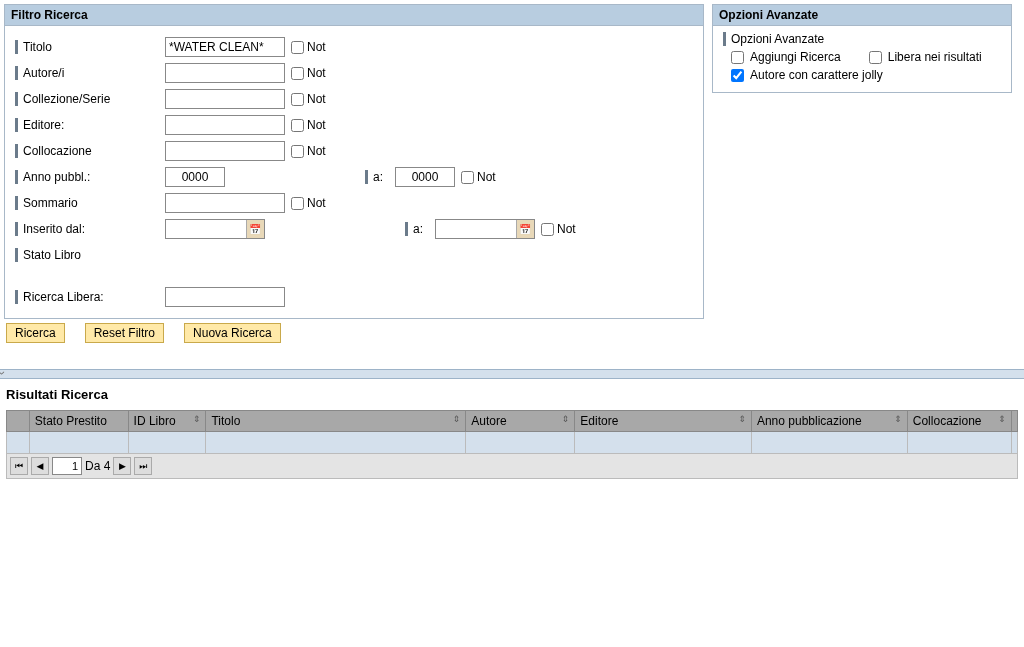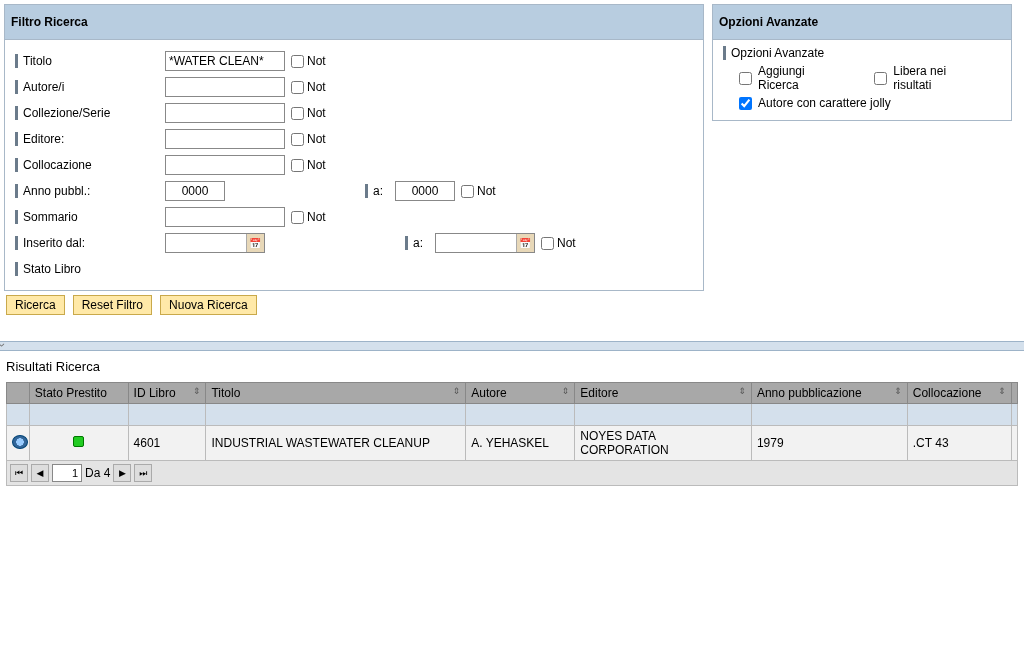--- a/index.html
+++ b/index.html
@@ -1,45 +1,45 @@
 <!DOCTYPE html>
 <html><head>
 <meta charset="utf-8">
 <style>
 * { box-sizing: border-box; margin: 0; padding: 0; }
 body { font-family: Arial, sans-serif; font-size: 12px; background: #fff; color: #000; }
 .container { display: flex; gap: 8px; padding: 4px; }
 .left-panel { width: 700px; }
 .right-panel { width: 300px; }
 .panel { border: 1px solid #a8b8c8; background: #fff; }
-.panel-header { background: #b8cde0; padding: 10px 6px; font-weight: bold; font-size: 12px; border-bottom: 1px solid #a8b8c8; }
+.panel-header { background: #b8cde0; padding: 3px 6px; font-weight: bold; font-size: 12px; border-bottom: 1px solid #a8b8c8; }
 .panel-body { padding: 6px 10px; }
 .form-row { display: flex; align-items: center; margin: 4px 0; min-height: 22px; }
 .field-label { width: 150px; display: flex; align-items: center; }
 .field-label::before { content: ""; display: inline-block; width: 3px; height: 14px; background: #6b7b8b; margin-right: 5px; }
 .text-input { width: 120px; height: 20px; border: 1px solid #888; padding: 1px 3px; font-size: 12px; }
 .text-input.num { width: 60px; text-align: center; }
 .select-input { width: 125px; height: 20px; border: 1px solid #888; background: #fff; font-size: 12px; }
 .not-group { display: inline-flex; align-items: center; margin-left: 6px; }
 .cb { width: 13px; height: 13px; margin-right: 3px; }
 .date-wrap { display: inline-flex; align-items: center; border: 1px solid #888; height: 20px; }
 .date-wrap input { border: none; width: 80px; height: 18px; padding: 0 3px; font-size: 12px; }
 .cal-icon { width: 18px; height: 18px; background: #e8d8b8; border-left: 1px solid #aaa; display: flex; align-items: center; justify-content: center; font-size: 10px; cursor: pointer; }
 .second-col { margin-left: 140px; display: inline-flex; align-items: center; }
 .sub-header { background: #d8e4ef; padding: 3px 6px; font-weight: bold; border-top: 1px solid #a8b8c8; border-bottom: 1px solid #a8b8c8; }
-.buttons-row { padding: 4px 2px; display: flex; gap: 8px; }
+.buttons-row { padding: 4px 2px; display: flex; gap: 20px; }
 .btn { background: #ffe9a8; border: 1px solid #c9a94b; padding: 2px 8px; font-size: 12px; cursor: pointer; }
-.opt-row { display: flex; align-items: flex-start; margin: 4px 16px; gap: 28px; }
+.opt-row { display: flex; align-items: flex-start; margin: 4px 8px; gap: 28px; }
 .opt-item { display: inline-flex; align-items: center; gap: 3px; }
 .opt-title { display: flex; align-items: center; margin-bottom: 4px; }
 .opt-title::before { content: ""; display: inline-block; width: 3px; height: 14px; background: #6b7b8b; margin-right: 5px; }
 .separator { height: 10px; background: #d4e0ec; border-top: 1px solid #9db3c8; border-bottom: 1px solid #9db3c8; margin-top: 18px; position: relative; }
 .separator::before { content: "›"; position: absolute; left: 0; top: -4px; color: #777; transform: rotate(90deg); }
 .results { padding: 8px 6px; }
-.results-title { font-weight: normal; font-size: 13px; margin-bottom: 8px; }
+.results-title { font-weight: bold; font-size: 13px; margin-bottom: 8px; }
 .results-bar { display: flex; align-items: center; gap: 6px; margin-bottom: 2px; }
 .results-bar .btn { padding: 1px 6px; }
 table.grid { width: 100%; border-collapse: collapse; table-layout: fixed; }
 table.grid th { background: #a8a8a8; border: 1px solid #888; padding: 3px 5px; text-align: left; font-weight: normal; font-size: 12px; position: relative; }
 table.grid th .sort { float: right; color: #555; font-size: 9px; }
 table.grid td { border: 1px solid #bbb; padding: 3px 5px; height: 22px; font-size: 12px; }
 table.grid tr.filter-row td { background: #d4e0ec; }
 table.grid tr.data-row td { background: #f2f2f2; }
 .view-icon { display: inline-block; width: 16px; height: 14px; background: radial-gradient(circle at 50% 50%, #9cf 40%, #369 42%); border: 1px solid #047; border-radius: 50%; }
 .status-green { display: inline-block; width: 11px; height: 11px; background: #2c2; border: 1px solid #070; border-radius: 2px; }
@@ -142,20 +142,26 @@
               </span>
           </span>
         </div>
 
 
         <div class="form-row">
           <span class="field-label">Stato Libro</span>
         </div>
       </div>
 
+      <div class="panel-body">
+        <div class="form-row">
+          <span class="field-label">Ricerca Libera:</span>
+          <input class="text-input" style="">
+        </div>
+      </div>
     </div>
     <div class="buttons-row">
       <button class="btn">Ricerca</button>
       <button class="btn">Reset Filtro</button>
       <button class="btn">Nuova Ricerca</button>
     </div>
   </div>
 
   <div class="right-panel">
     <div class="panel">
@@ -218,31 +224,20 @@
         <td></td>
           <td></td>
           <td></td>
           <td></td>
           <td></td>
           <td></td>
           <td></td>
           <td></td>
           <td></td>
       </tr>
-      <tr class="data-row">
-        <td><span class="view-icon"></span></td>
-        <td style="text-align:center"><span class="status-green"></span></td>
-        <td>4601</td>
-        <td>INDUSTRIAL WASTEWATER CLEANUP</td>
-        <td>A. YEHASKEL</td>
-        <td>NOYES DATA CORPORATION</td>
-        <td>1979</td>
-        <td>.CT 43</td>
-        <td></td>
-      </tr>
     </tbody>
   </table>
   <div class="pager">
     <span class="pager-btn">⏮</span>
     <span class="pager-btn">◀</span>
     <input class="pager-input" value="1" style="">
     <span>Da 4</span>
     <span class="pager-btn">▶</span>
     <span class="pager-btn">⏭</span>
   </div>

